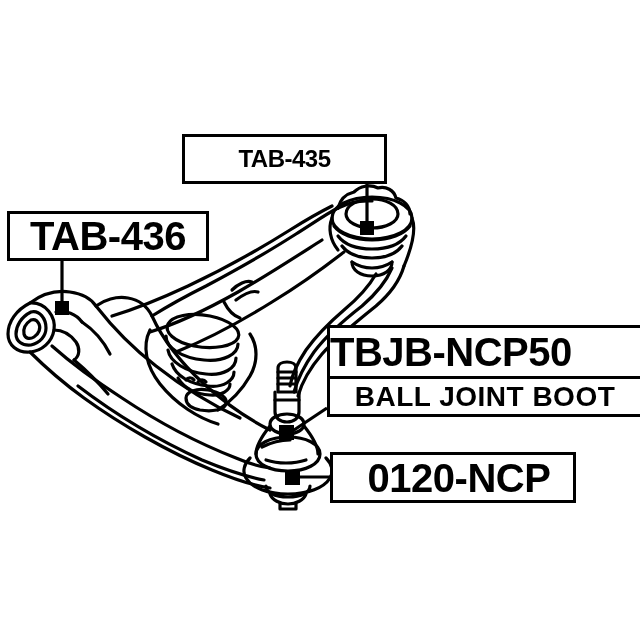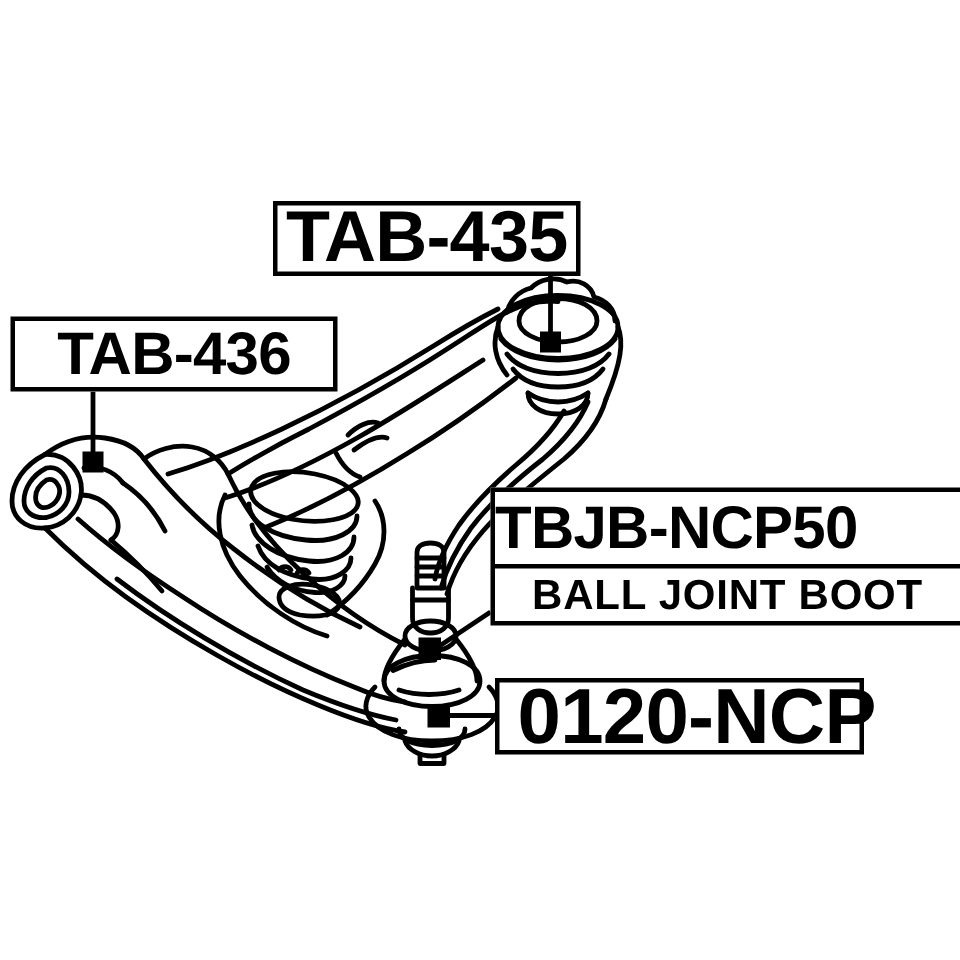--- a/index.html
+++ b/index.html
@@ -45,26 +45,26 @@
     line-height: 1;
     letter-spacing: -0.5px;
   }
   #label-tab435 {
     left: 182px;
     top: 134px;
     width: 205px;
     height: 50px;
   }
   #label-tab435 .label-text {
-    font-size: 48px;
+    font-size: 24px;
   }
   #label-tab436 {
     left: 7px;
     top: 211px;
-    width: 218px;
+    width: 202px;
     height: 50px;
   }
   #label-tab436 .label-text {
     font-size: 40px;
   }
   #label-tbjb {
     left: 327px;
     top: 325px;
     width: 316px;
     height: 92px;
@@ -90,21 +90,21 @@
     font-size: 28px;
     letter-spacing: 0.5px;
   }
   #label-0120 {
     left: 330px;
     top: 452px;
     width: 246px;
     height: 51px;
   }
   #label-0120 .label-text {
-    font-size: 52px;
+    font-size: 40px;
     margin-left: 12px;
   }
 </style>
 </head>
 <body>
 
 <div id="page">
 
   <svg id="drawing" viewBox="0 0 640 640" xmlns="http://www.w3.org/2000/svg">
 

